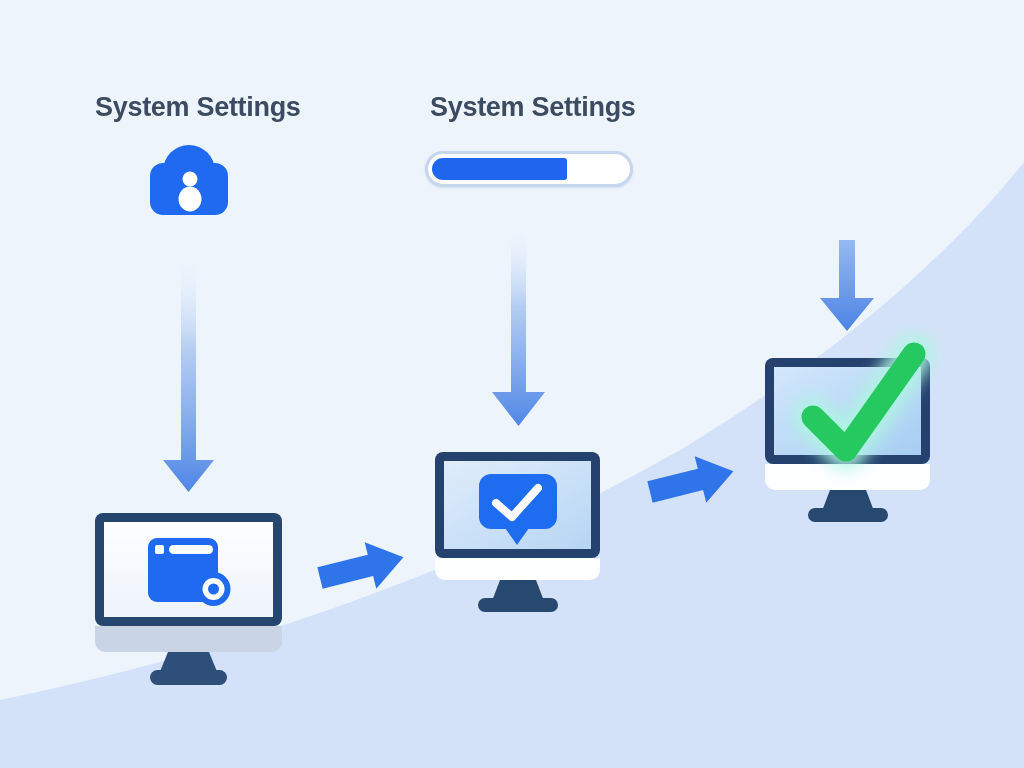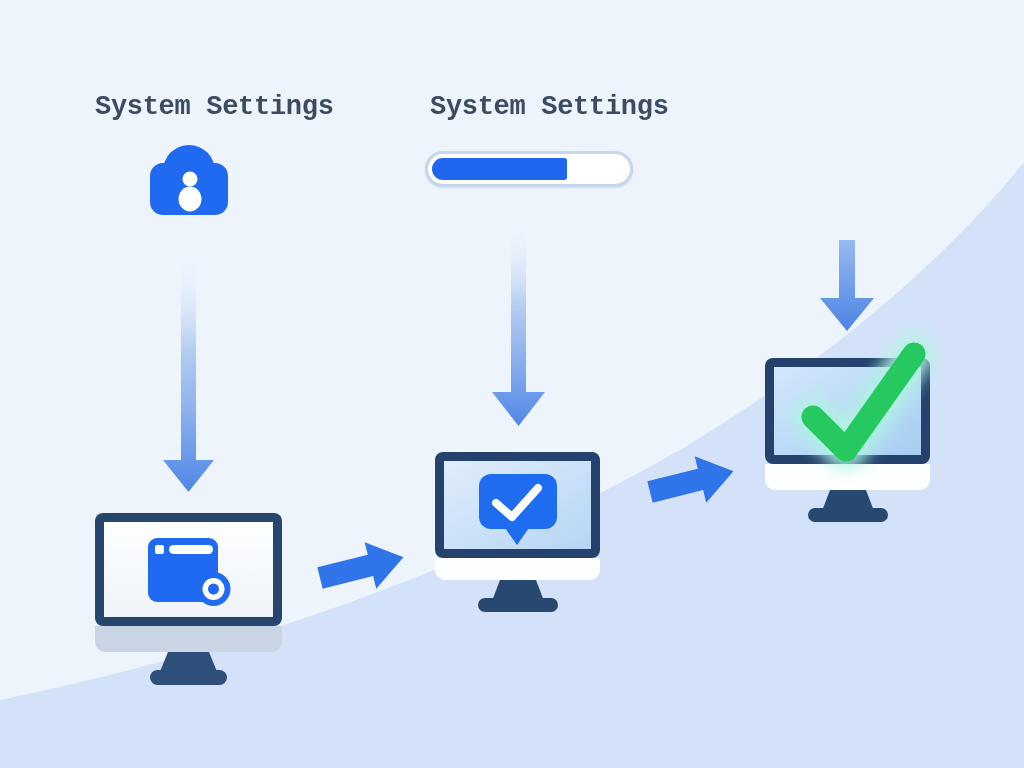--- a/index.html
+++ b/index.html
@@ -5,21 +5,21 @@
   html,body{margin:0;padding:0;}
   body{
     width:1024px;height:768px;position:relative;overflow:hidden;
     background:#eef4fc;
     font-family:"Liberation Sans", sans-serif;
   }
   #bg-svg,#scene-svg{position:absolute;left:0;top:0;width:1024px;height:768px;}
   .step-label{
     position:absolute;
     font-size:27px;font-weight:600;letter-spacing:-0.3px;
-    color:#3d4b61;white-space:nowrap;line-height:1;font-family:Liberation Mono, monospace;
+    color:#3d4b61;white-space:nowrap;line-height:1;
   }
   .progress{
     position:absolute;left:425px;top:151px;width:202px;height:30px;
     background:#ffffff;border:3px solid #c6d6ec;border-radius:18px;
     box-shadow:0 1px 2px rgba(120,150,200,0.25);
   }
   .progress-fill{
     position:absolute;left:4px;top:4px;bottom:4px;width:67%;
     background:#2166ee;border-radius:12px 3px 3px 12px;
   }

